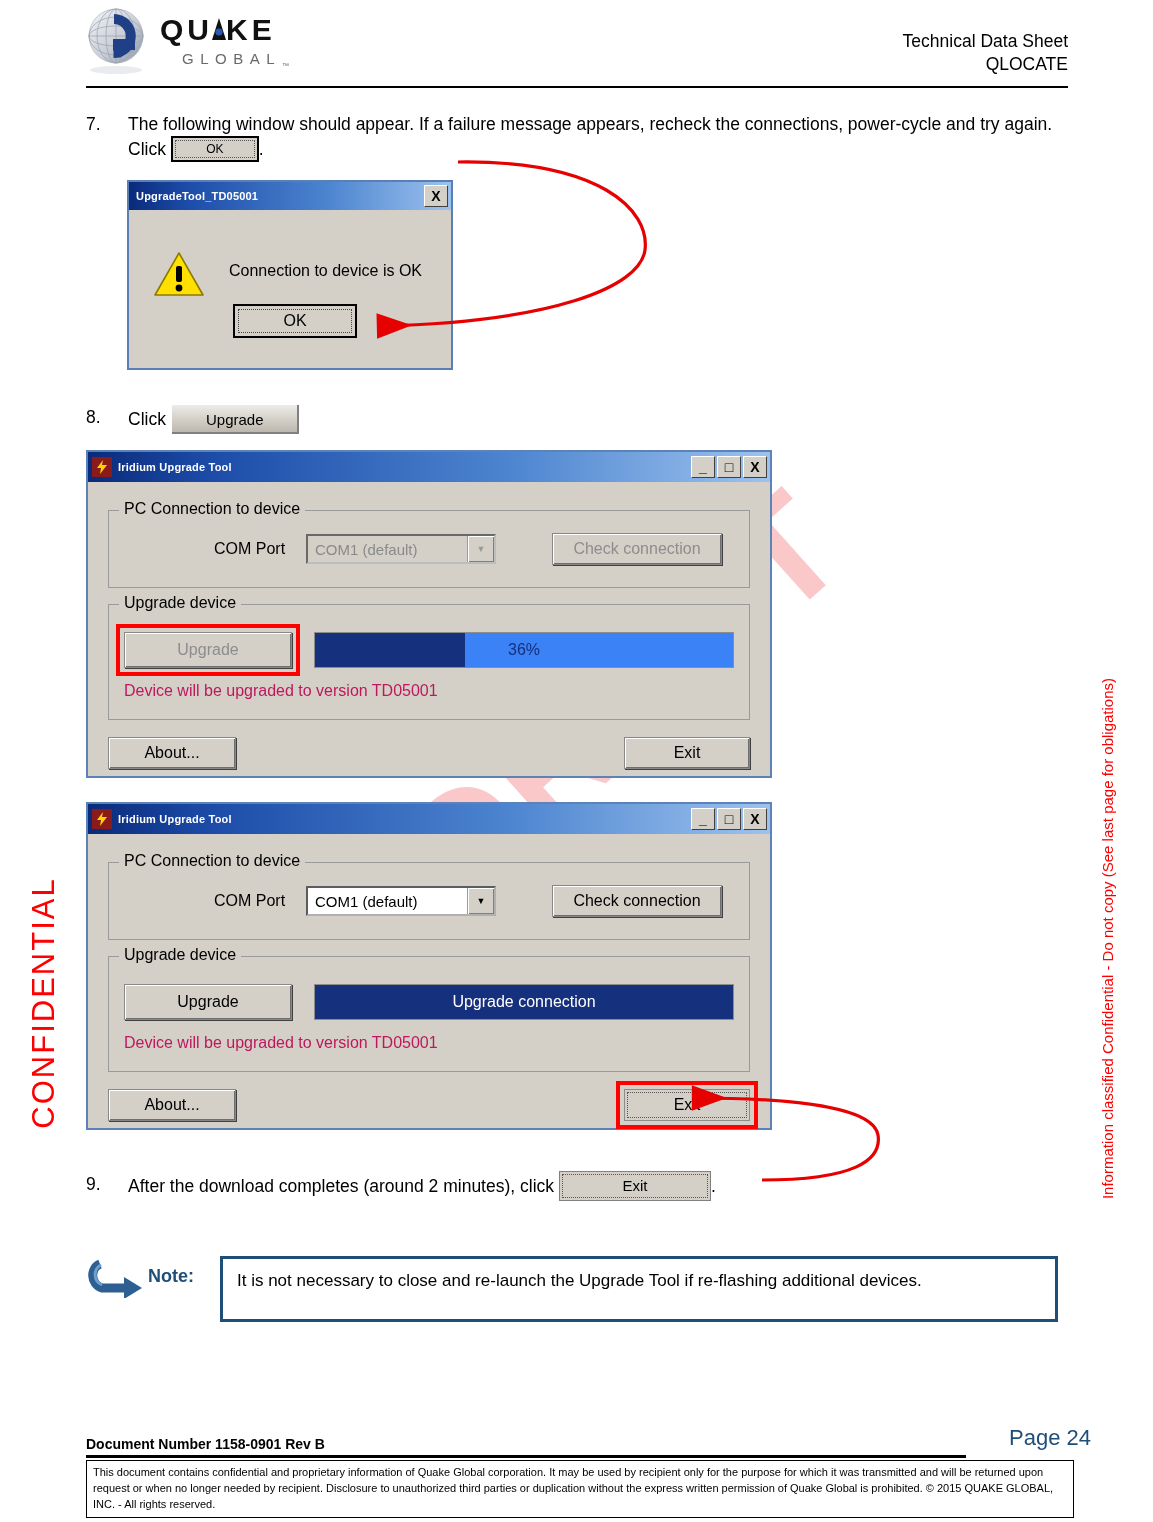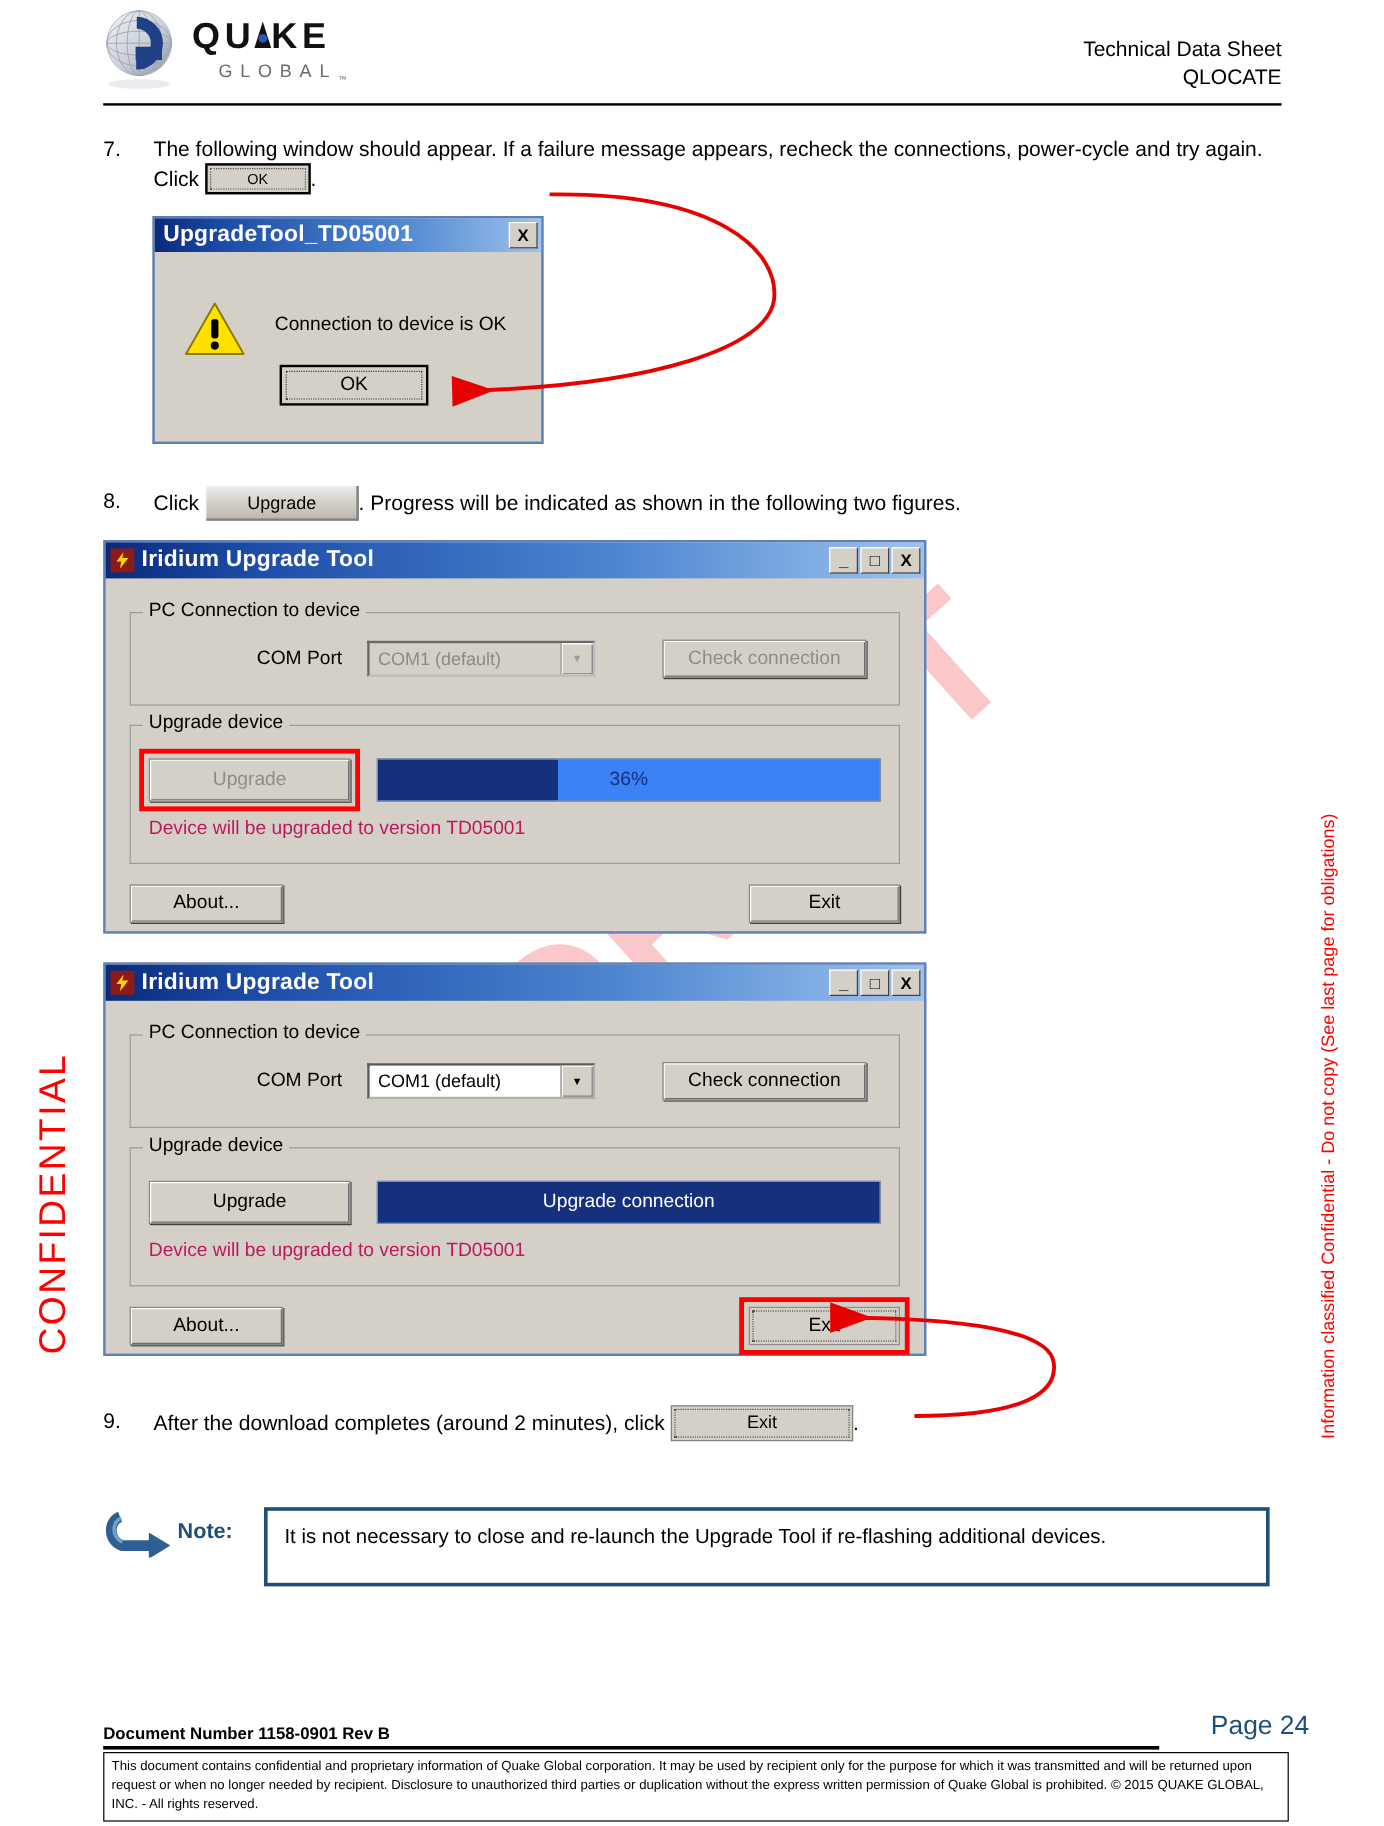--- a/index.html
+++ b/index.html
@@ -140,21 +140,21 @@
   .win-titlebar {
     height: 28px;
     background: linear-gradient(90deg, #0a2a7a 0%, #1c4ca8 18%, #4d85d0 62%, #9dc2ee 100%);
     display: flex;
     align-items: center;
     padding: 0 3px 0 7px;
     box-sizing: border-box;
   }
   .win-title {
     color: #fff;
-    font-size: 19px;
+    font-size: 11px;
     font-weight: bold;
     letter-spacing: 0.2px;
     flex: 1;
     white-space: nowrap;
     font-family: "Liberation Sans", sans-serif;
   }
   .win-btns { display: flex; gap: 2px; }
   .titlebar-btn {
     width: 22px; height: 20px;
     background: #d4d0c8;
@@ -500,21 +500,21 @@
     </defs>
     <path d="M108,22 C250,20 300,70 295,110 C290,148 200,182 30,186" stroke="#e60000" stroke-width="3.2" fill="none" marker-end="url(#arrowL)"></path>
   </svg>
 
   <div class="step" style="left:86px; top:405px; width:990px;">
     <span class="step-num">8.</span>
     <span class="step-body">
       <span>Click</span>
       <span class="inline-btn upgrade">
         <span class="inner">Upgrade</span>
-      </span><span>.  Progress will be indicated as shown in the following two figures.</span>
+      </span>
     </span>
   </div>
 
   <div class="iridium" style="left:86px; top:450px; width:686px; height:328px;">
     <div class="win-titlebar">
       <span class="bolt-icon">
         <svg width="12" height="14" viewBox="0 0 12 14">
             <path d="M7 0 L1 8 H5 L4 14 L11 5 H6 Z" fill="#ffd400"></path>
           </svg>
       </span>

